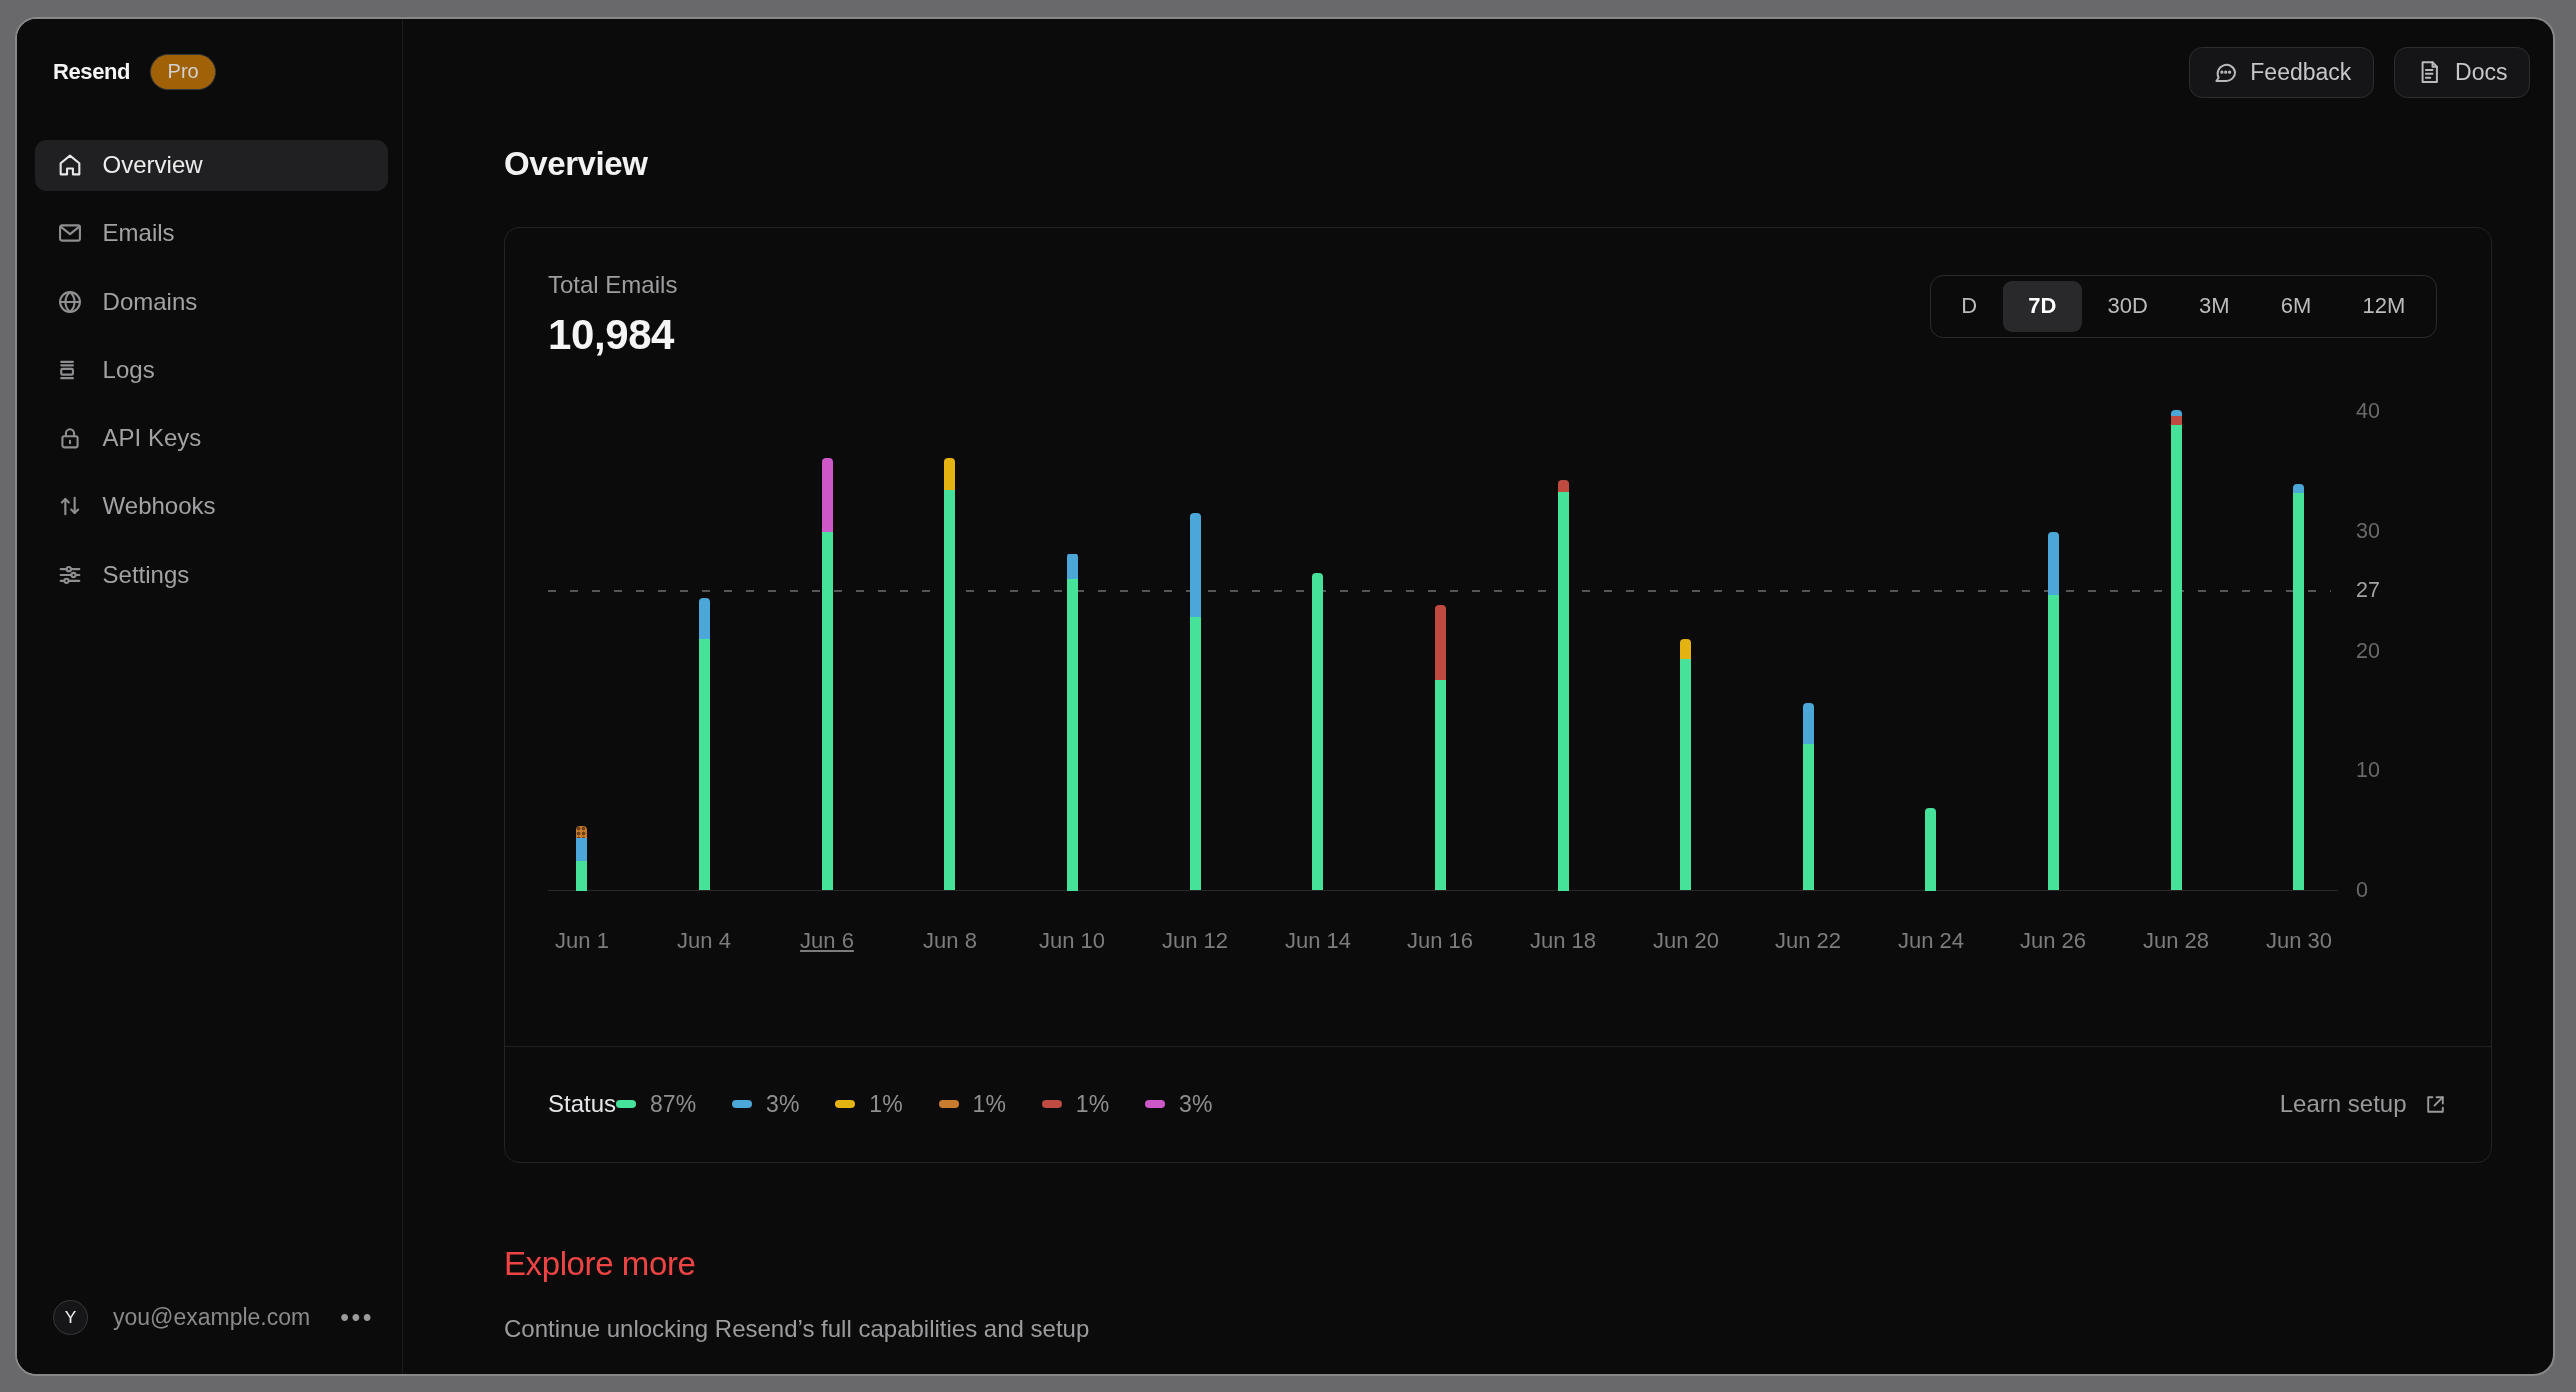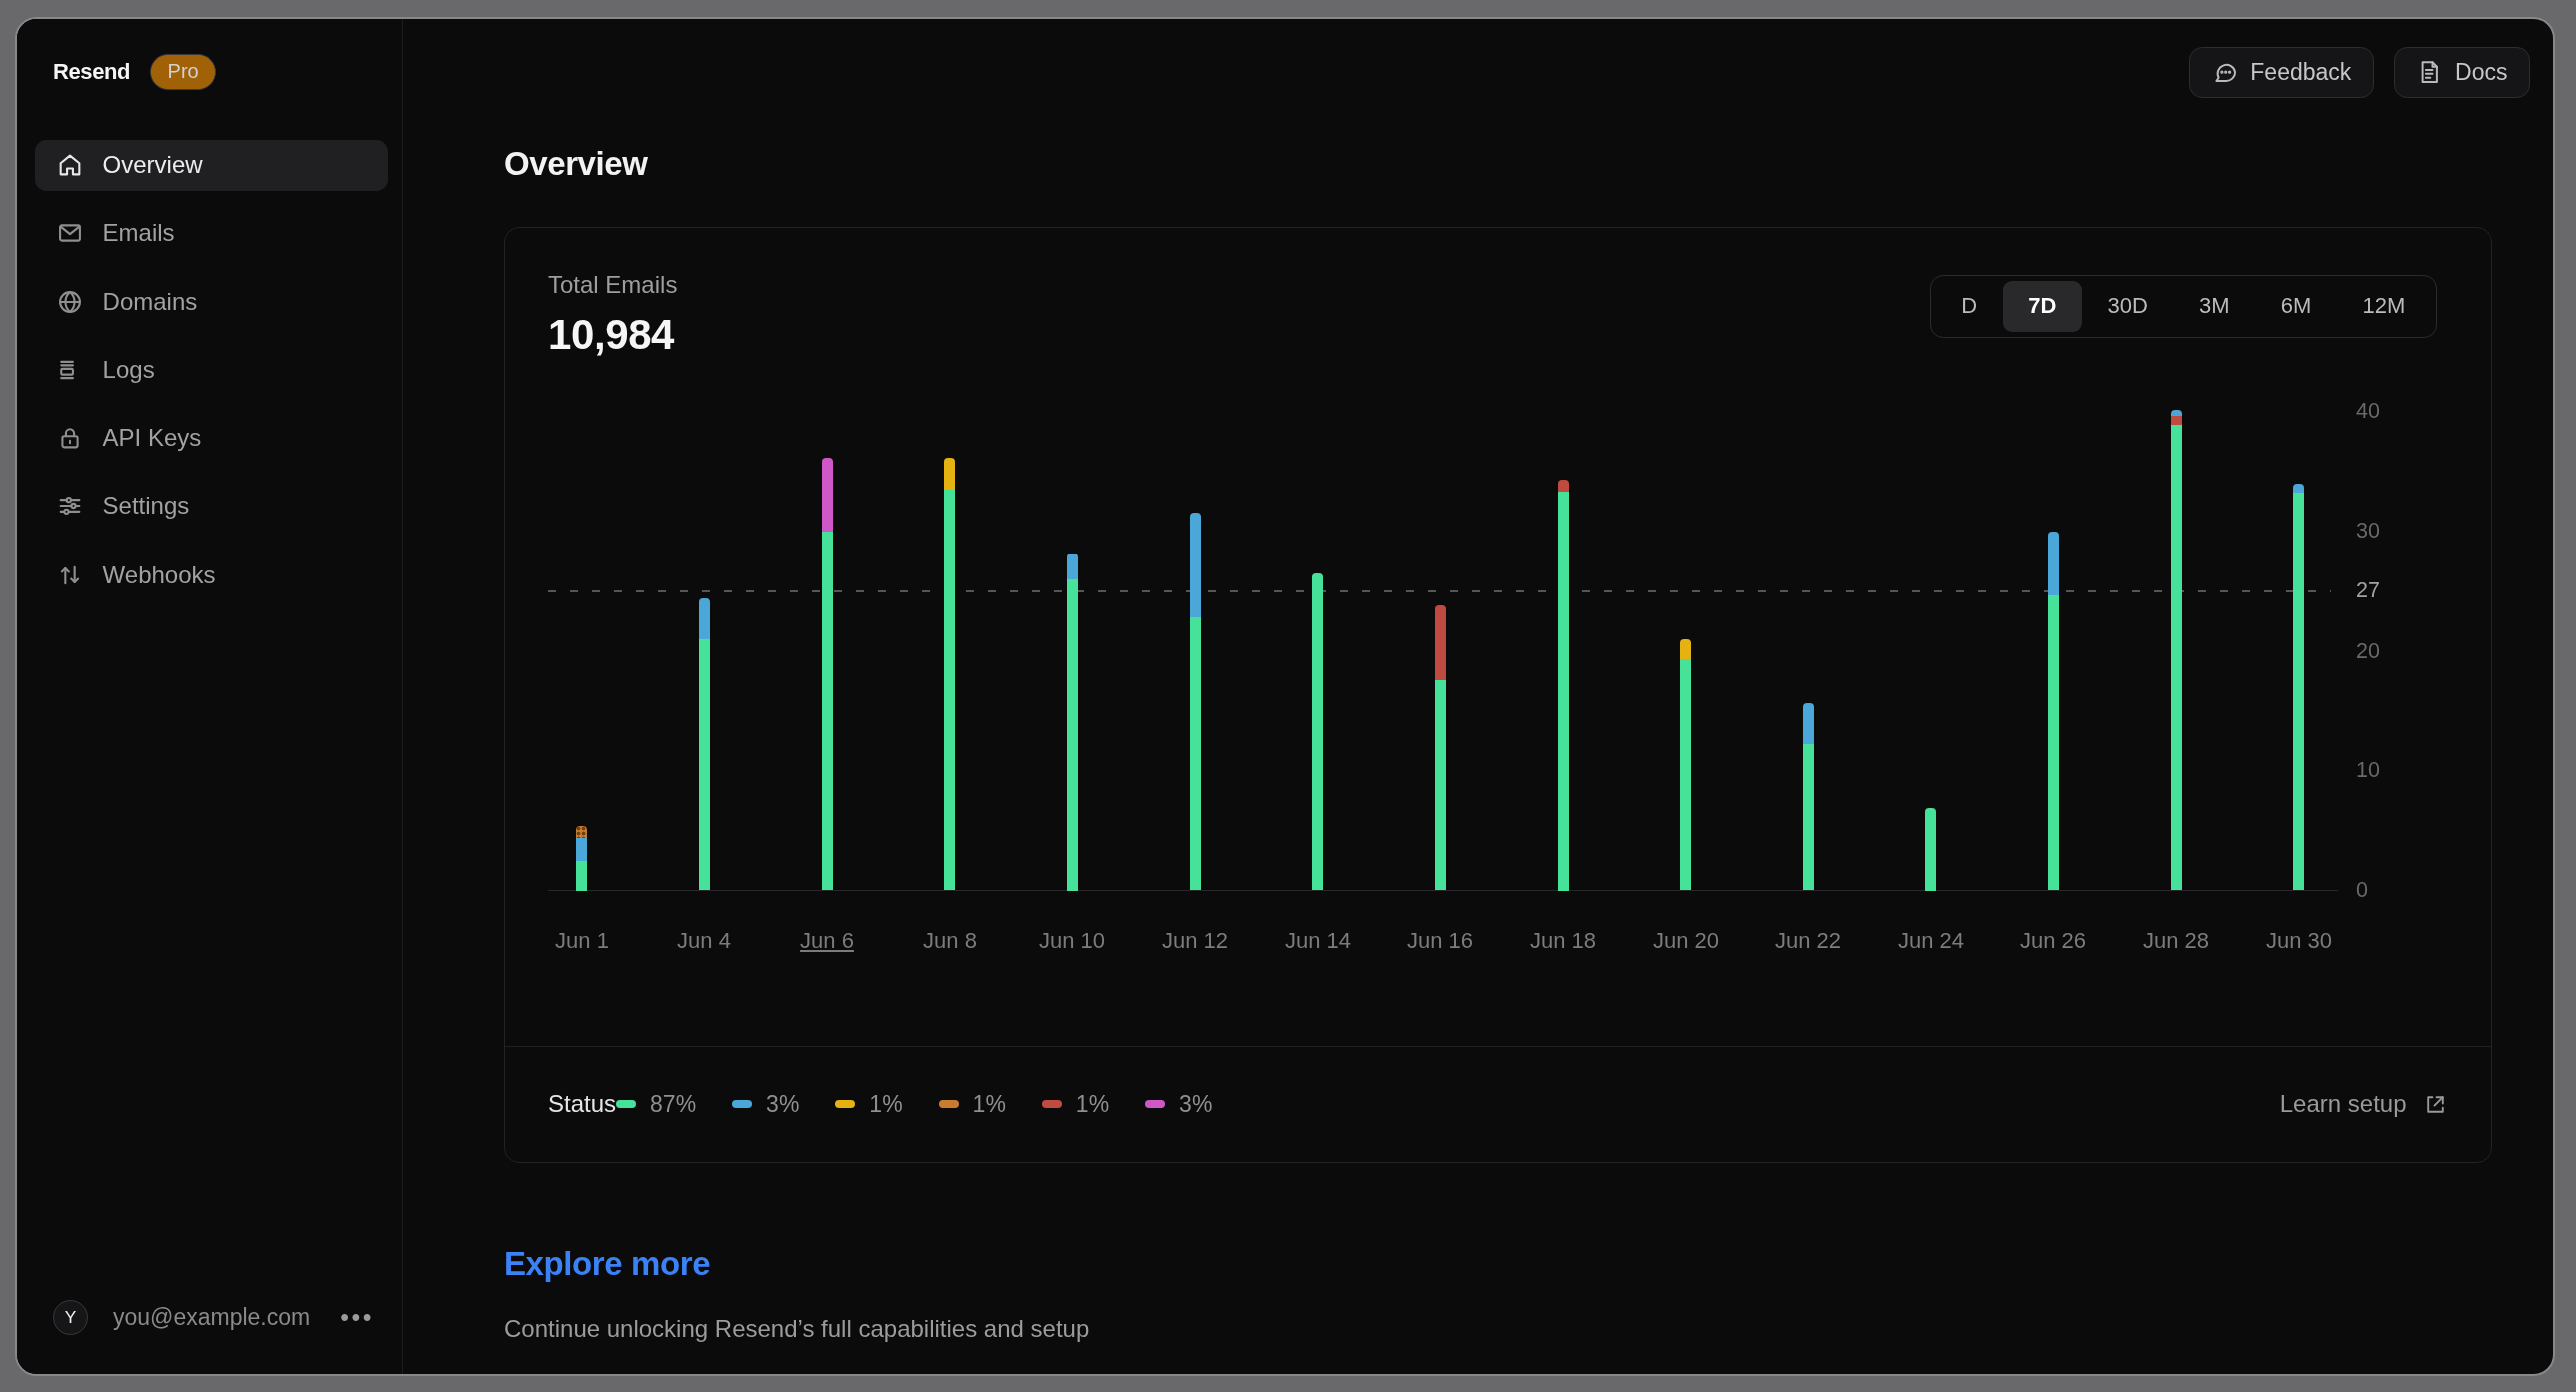--- a/index.html
+++ b/index.html
@@ -59,21 +59,21 @@
     display:flex;align-items:center;padding:0 43px;box-sizing:border-box;}
   .legend-title{font-size:24px;color:#e6e6e8;}
   .legend-items{display:flex;align-items:center;gap:36px;flex:1;}
   .legend-item{display:flex;align-items:center;gap:14px;}
   .swatch{width:20px;height:8.3px;border-radius:4.1px;}
   .legend-pct{font-size:23px;color:#8f8f91;}
   .sw-green{background:#47e299;} .sw-blue{background:#4aa7d8;} .sw-yellow{background:#e4b211;}
   .sw-orange{background:#c97c2f;} .sw-red{background:#bf4a40;} .sw-magenta{background:#cf58c8;}
   .learn-more{display:flex;align-items:center;gap:16.5px;color:#9a9a9c;font-size:24px;cursor:pointer;}
   
-  .explore-title{position:absolute;left:101px;top:1226px;font-size:33px;font-weight:bold;color:#3b82f6;letter-spacing:-0.4px;}
+  .explore-title{position:absolute;left:101px;top:1226px;font-size:33px;font-weight:normal;color:#ef4444;letter-spacing:-0.4px;}
   .explore-sub{position:absolute;left:101px;top:1296px;font-size:24px;color:#9c9c9e;}
 </style>
 </head>
 <body>
 
 <div class="stage">
   <div class="window">
 
     <div class="sidebar">
       <div class="brand">
@@ -124,40 +124,40 @@
                 <rect x="5.5" y="10.5" width="13" height="9.5" rx="1.5"></rect>
                 <path d="M8.5 10.5V8a3.5 3.5 0 0 1 7 0v2.5"></path>
                 <path d="M12 14.5v2"></path>
               </svg>
             </span>
             <span class="nav-label">API Keys</span>
           </div>
           <div class="nav-item">
             <span class="nicon">
               <svg width="28" height="28" viewBox="0 0 24 24" fill="none" stroke="currentColor" stroke-width="1.8" stroke-linecap="round" stroke-linejoin="round">
+                <path d="M8 19V6"></path>
+                <path d="m5 9 3-3 3 3"></path>
+                <path d="M16 5v13"></path>
+                <path d="m13 15 3 3 3-3"></path>
+              </svg>
+            </span>
+            <span class="nav-label">Webhooks</span>
+          </div>
+          <div class="nav-item">
+            <span class="nicon">
+              <svg width="28" height="28" viewBox="0 0 24 24" fill="none" stroke="currentColor" stroke-width="1.8" stroke-linecap="round" stroke-linejoin="round">
                 <path d="M4 7h5M13 7h7"></path>
                 <circle cx="11" cy="7" r="1.8"></circle>
                 <path d="M4 12h9M17 12h3"></path>
                 <circle cx="15" cy="12" r="1.8"></circle>
                 <path d="M4 17h3M11 17h9"></path>
                 <circle cx="9" cy="17" r="1.8"></circle>
               </svg>
             </span>
             <span class="nav-label">Settings</span>
-          </div>
-          <div class="nav-item">
-            <span class="nicon">
-              <svg width="28" height="28" viewBox="0 0 24 24" fill="none" stroke="currentColor" stroke-width="1.8" stroke-linecap="round" stroke-linejoin="round">
-                <path d="M8 19V6"></path>
-                <path d="m5 9 3-3 3 3"></path>
-                <path d="M16 5v13"></path>
-                <path d="m13 15 3 3 3-3"></path>
-              </svg>
-            </span>
-            <span class="nav-label">Webhooks</span>
           </div>
         </div>
       <div class="user-row">
         <div class="avatar">Y</div>
         <div class="user-email">you@example.com</div>
         <div class="user-menu">•••</div>
       </div>
     </div>
 
     <div class="main">

